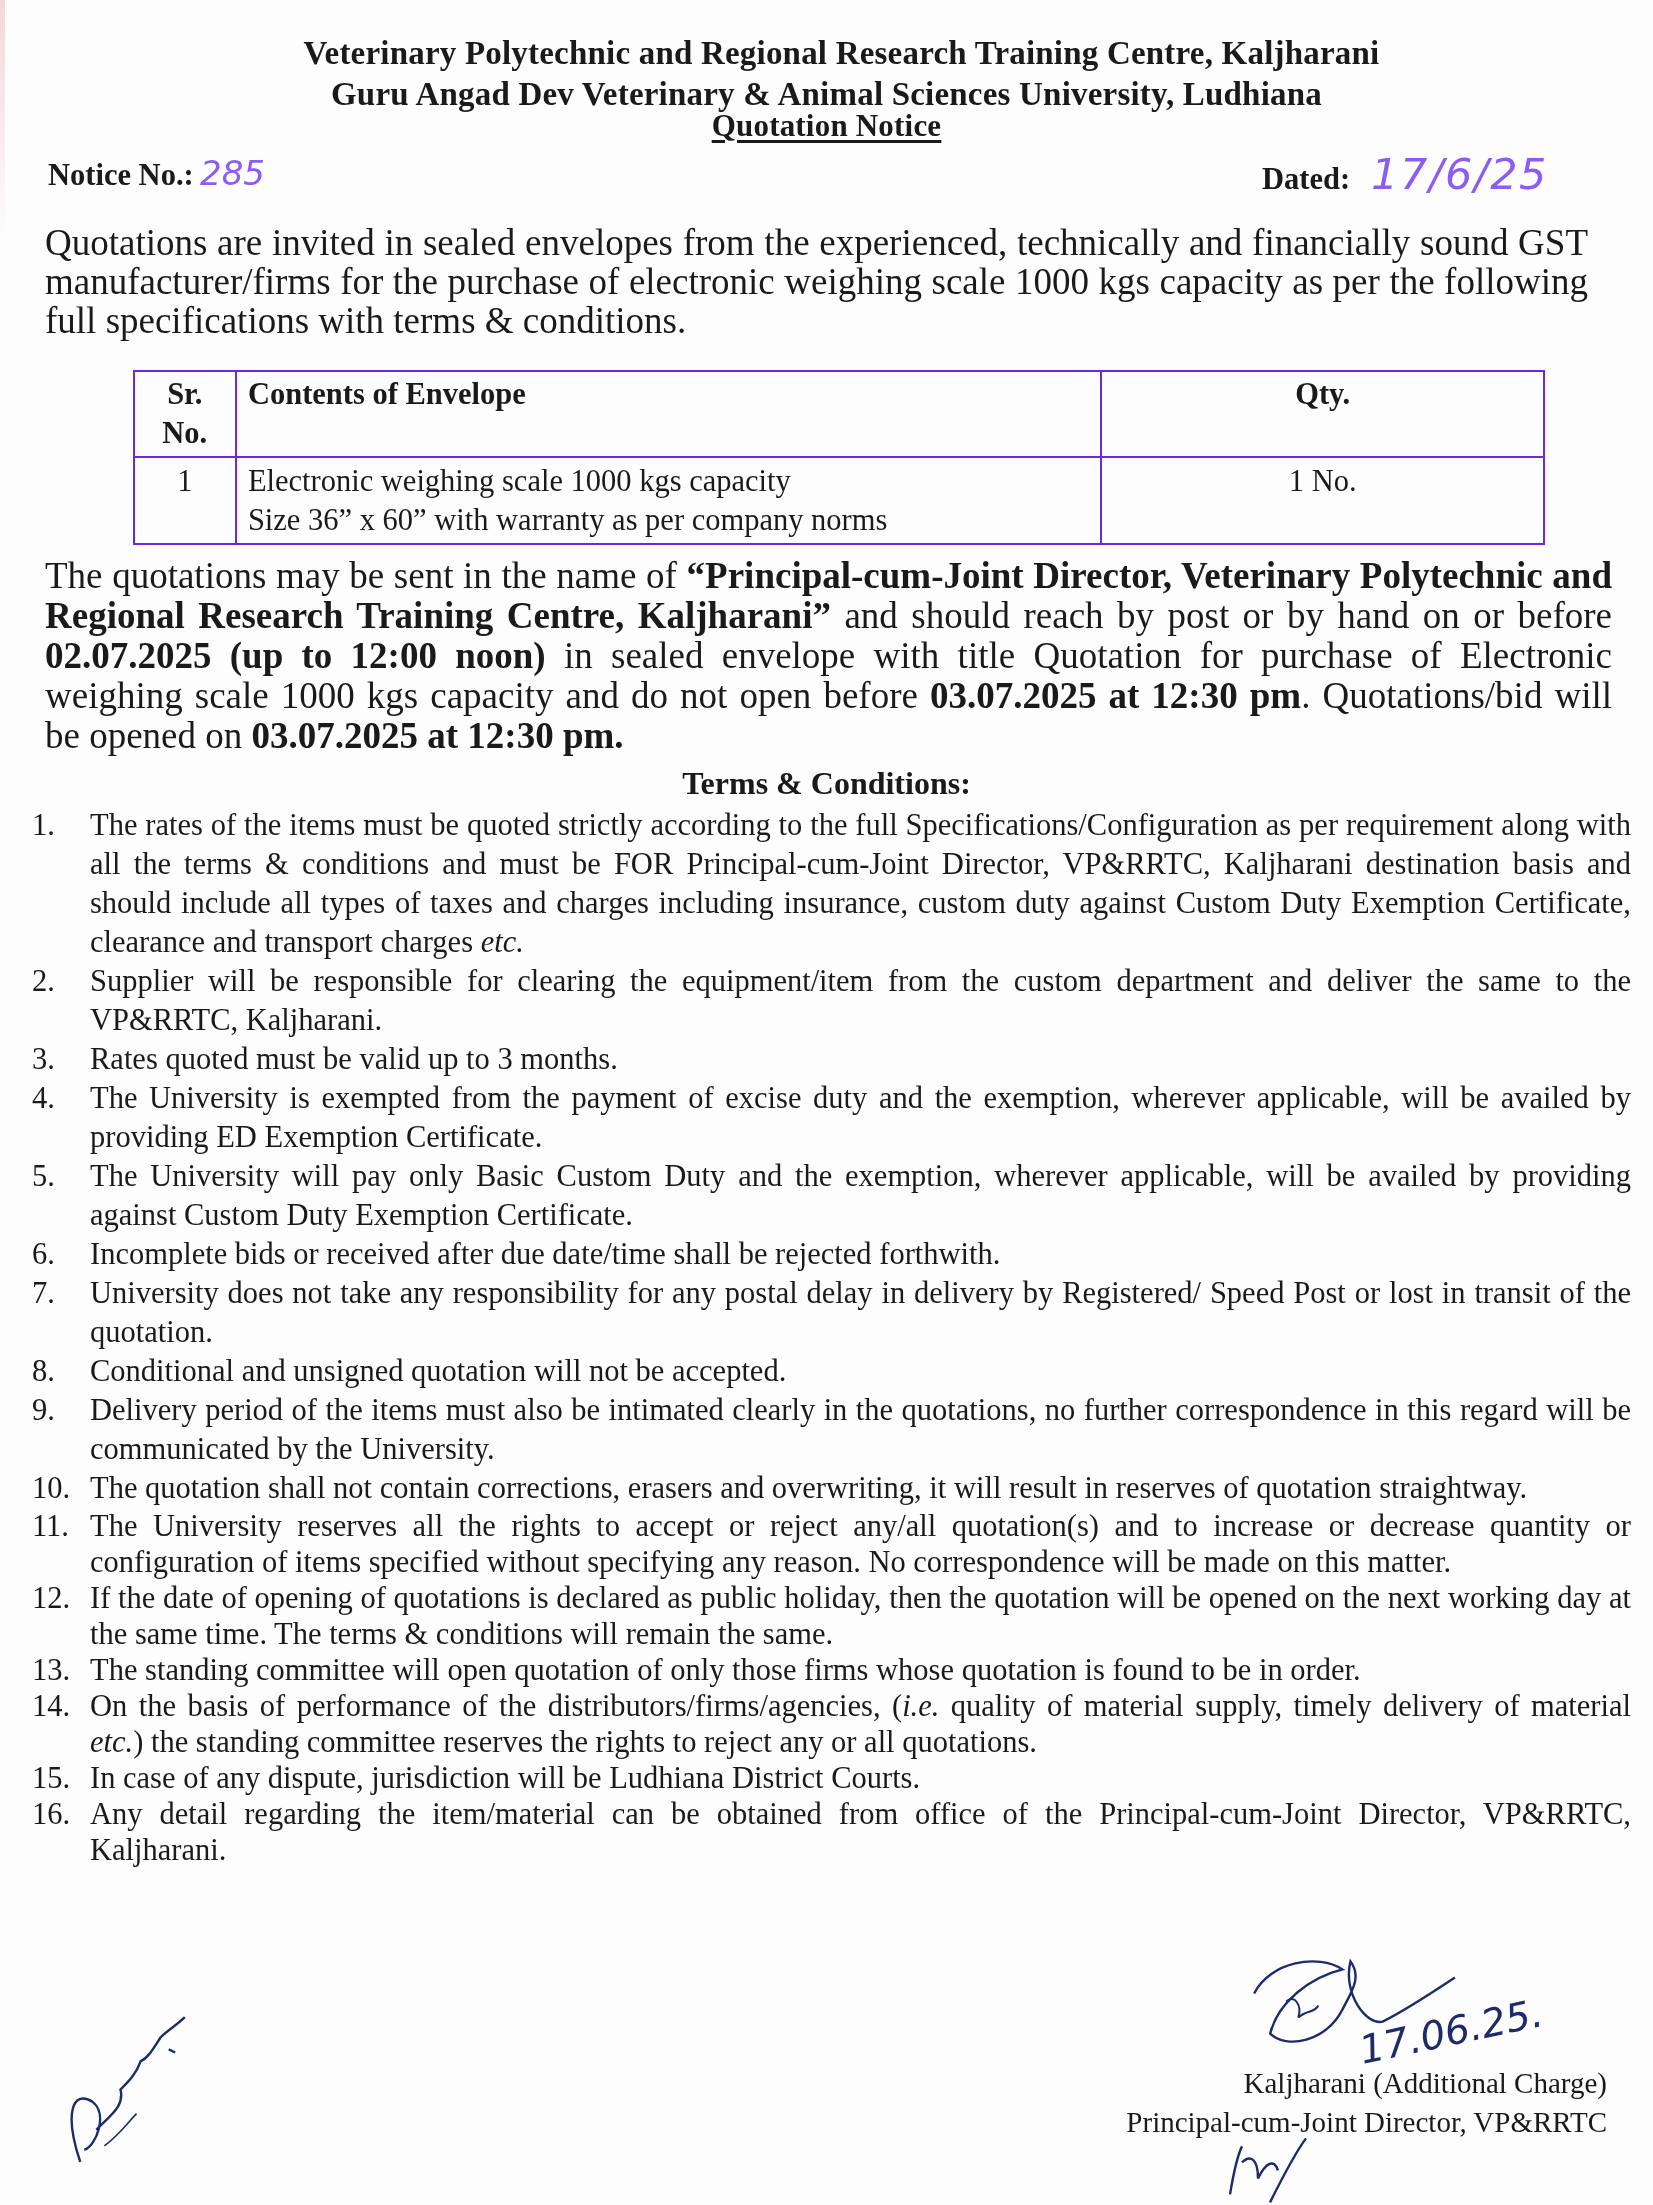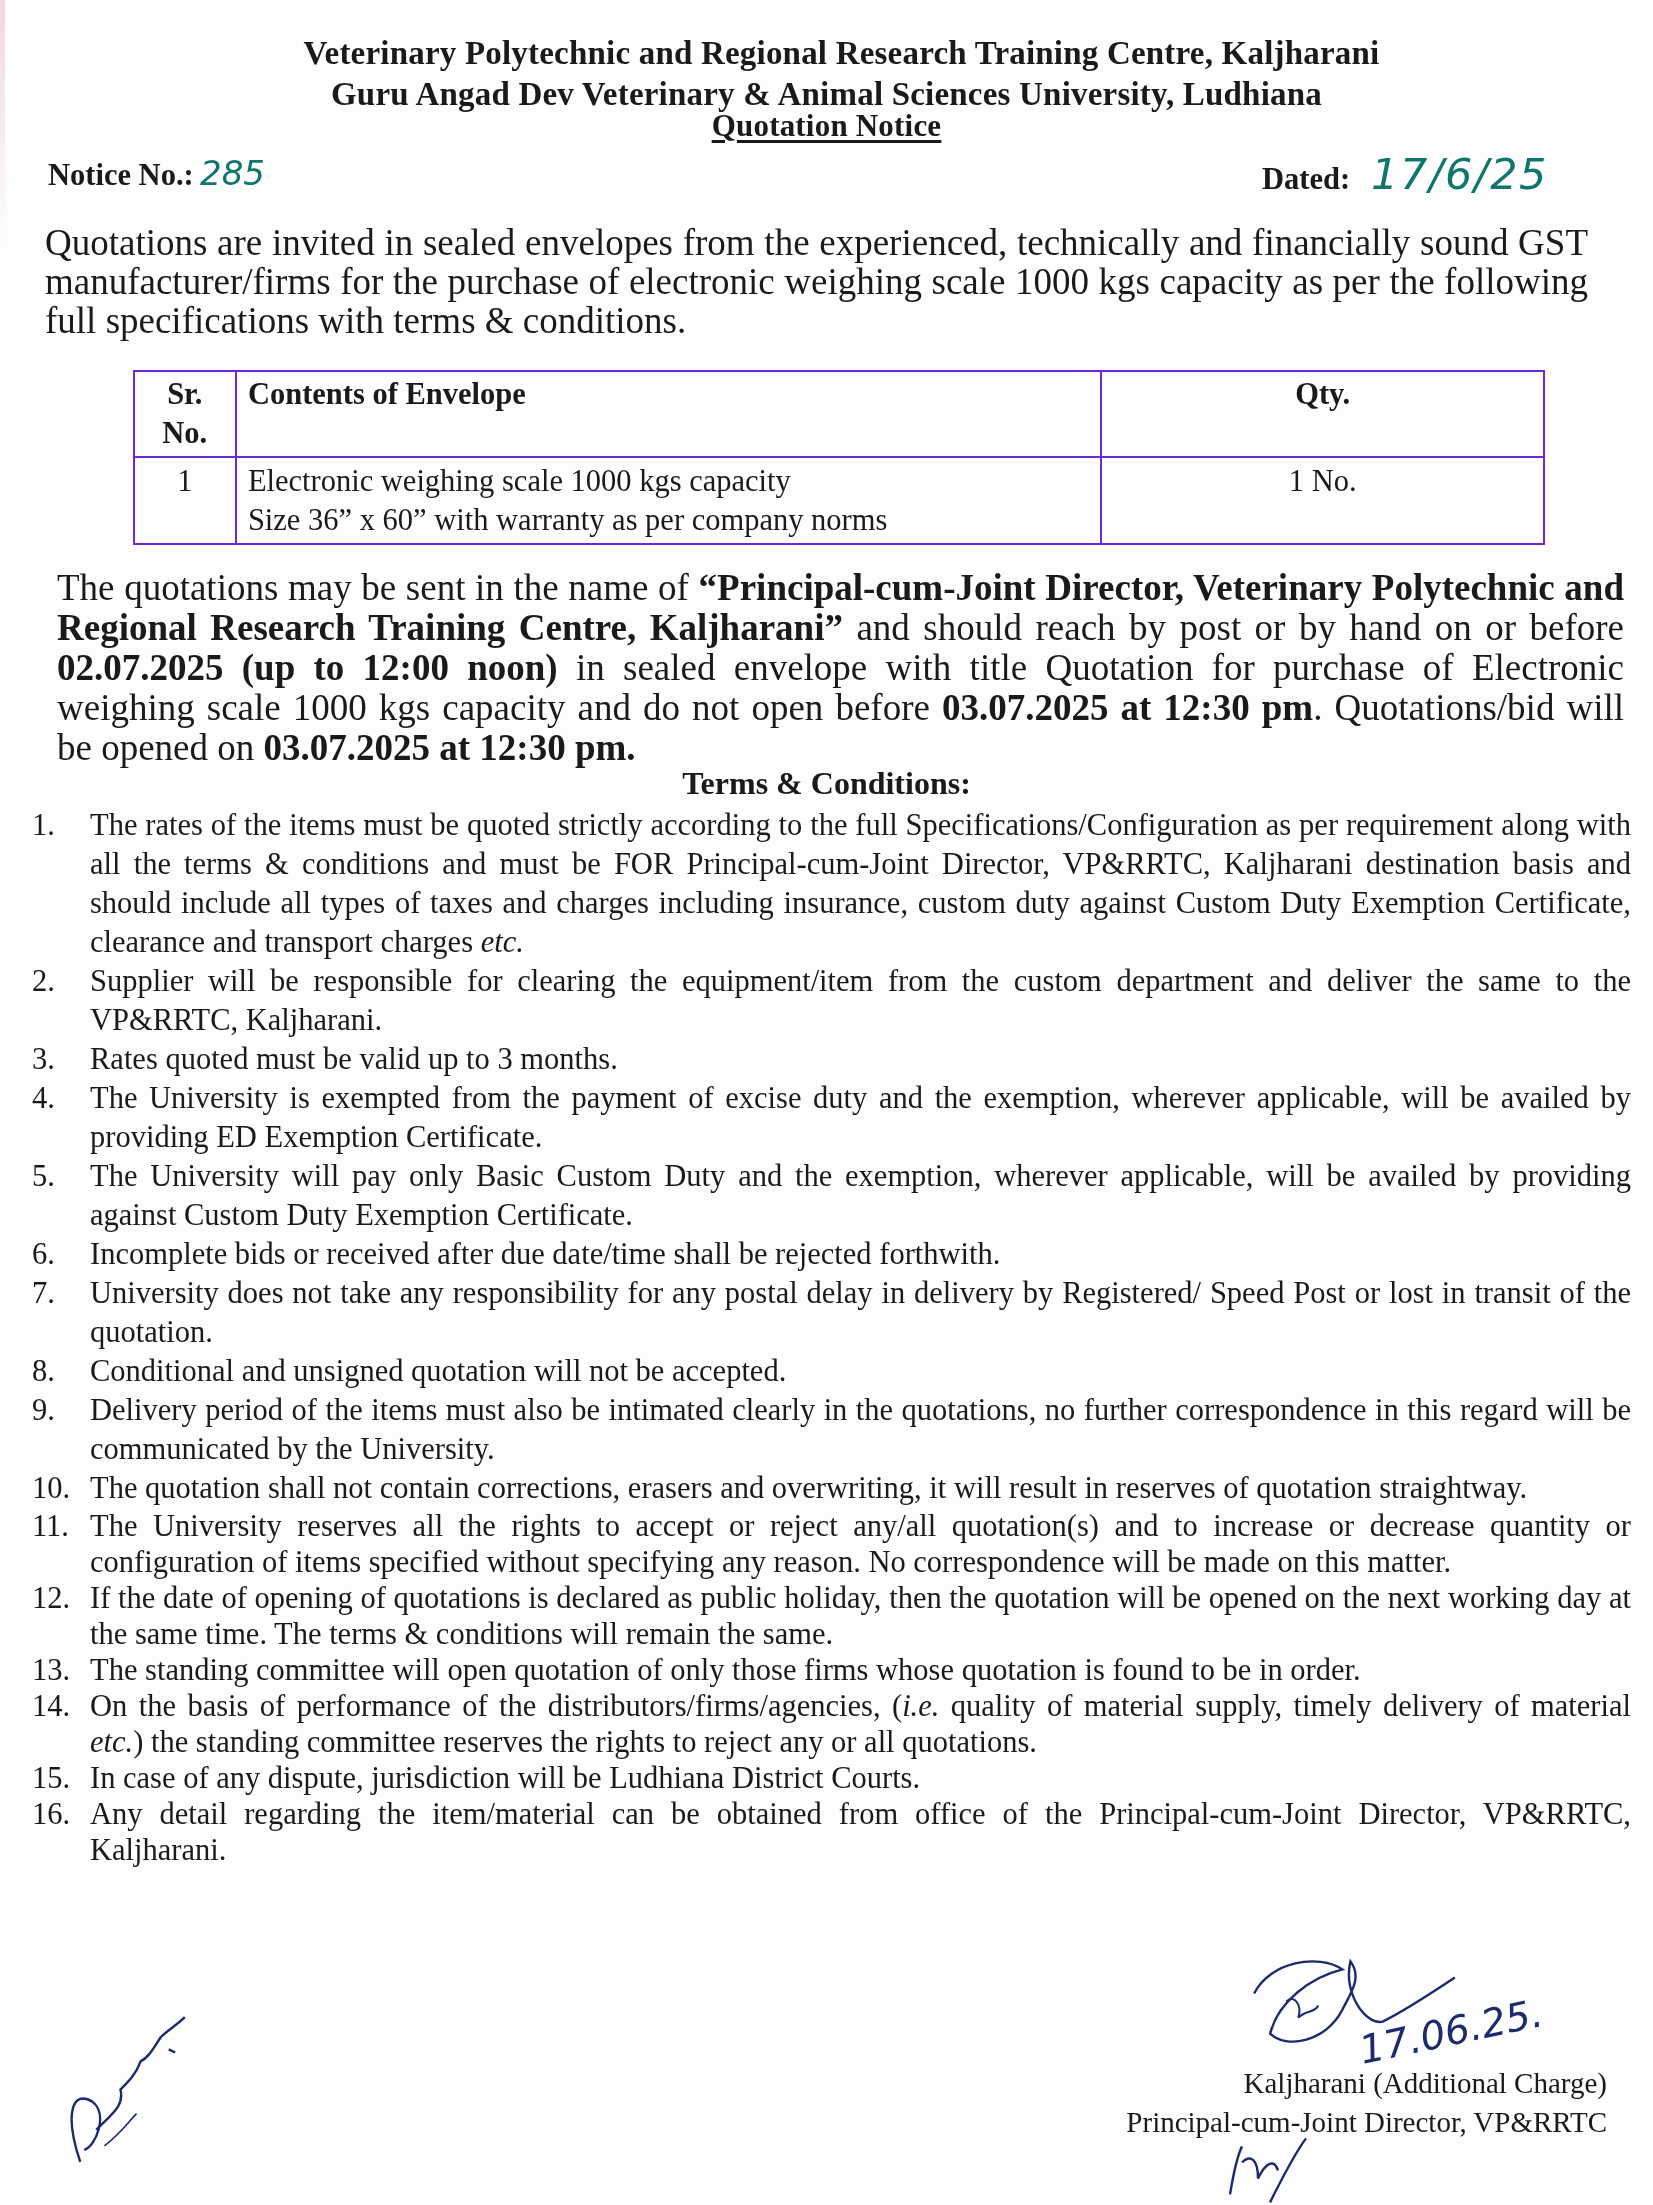--- a/index.html
+++ b/index.html
@@ -7,21 +7,21 @@
          font-family: "Liberation Serif", "DejaVu Serif", serif; color: #1a1a1a; }
   .page { position: absolute; left: 0; top: 0; width: 1653px; height: 2205px; background: #fdfdfd; }
   .edge { position: absolute; left: 0; top: 0; width: 4.8px; height: 241px;
           background: linear-gradient(#f3d7dc, rgba(255,255,255,0)); }
   .hdr { position: absolute; left: 0; width: 1653px; text-align: center; font-weight: bold; letter-spacing: 0.2px; }
   .hdr1 { top: 35px; font-size: 33px; padding-left: 15px; }
   .hdr2 { top: 76px; font-size: 33px; }
   .hdr3 { top: 108px; font-size: 31px; text-decoration: underline; text-underline-offset: 4px; }
   .notice-no { position: absolute; left: 48px; top: 153px; font-size: 30.5px; font-weight: bold; }
   .dated { position: absolute; left: 1262px; top: 149px; font-size: 30.5px; font-weight: bold; }
-  .hand { font-family: "DejaVu Sans", sans-serif; font-weight: normal; color: #0f766e; font-style: italic; }
+  .hand { font-family: "DejaVu Sans", sans-serif; font-weight: normal; color: #8b5cf6; font-style: italic; }
   .notice-no .hand { font-size: 34px; margin-left: 6.4px; }
   .dated .hand { font-size: 43px; margin-left: 21px; letter-spacing: 1.6px; }
 
   .para { position: absolute; left: 45px; width: 1543px; font-size: 37px; line-height: 39px; text-align: justify; }
   .intro { top: 223px; }
   .body2 { top: 556px; width: 1567px; line-height: 40px; }
   .b { font-weight: bold; }
 
   table.items { position: absolute; left: 133px; top: 370px; width: 1412px; border-collapse: collapse; font-size: 30.5px; }
   table.items td, table.items th { border: 2px solid #6d28d9; vertical-align: top; padding: 3.2px 11.3px; line-height: 39px; }
@@ -69,21 +69,21 @@
       <td class="c-sr">1</td>
       <td>
         <div>Electronic weighing scale 1000 kgs capacity</div>
         <div>Size 36” x 60” with warranty as per company norms</div>
       </td>
       <td class="c-qty">1 No.</td>
     </tr>
   </tbody>
     </table>
 
-  <p class="para body2" style="margin:12px;">
+  <p class="para body2" style="margin:0;">
     <span>The quotations may be sent in the name of </span><span class="b">“Principal-cum-Joint Director, Veterinary Polytechnic and Regional Research Training Centre, Kaljharani”</span><span> and should reach by post or by hand on or before </span><span class="b">02.07.2025 (up to 12:00 noon)</span><span> in sealed envelope with title Quotation for purchase of Electronic weighing scale 1000 kgs capacity and do not open before </span><span class="b">03.07.2025 at 12:30 pm</span><span>. Quotations/bid will be opened on </span><span class="b">03.07.2025 at 12:30 pm.</span>
   </p>
 
   <div class="tc-title">Terms &amp; Conditions:</div>
 
   <ol class="terms">
     <li><span class="num">1.</span><span>The rates of the items must be quoted strictly according to the full Specifications/Configuration as per requirement along with all the terms &amp; conditions and must be FOR Principal-cum-Joint Director, VP&amp;RRTC, Kaljharani destination basis and should include all types of taxes and charges including insurance, custom duty against Custom Duty Exemption Certificate, clearance and transport charges </span><i>etc.</i></li>
     <li><span class="num">2.</span><span>Supplier will be responsible for clearing the equipment/item from the custom department and deliver the same to the VP&amp;RRTC, Kaljharani.</span></li>
     <li><span class="num">3.</span><span>Rates quoted must be valid up to 3 months.</span></li>
     <li><span class="num">4.</span><span>The University is exempted from the payment of excise duty and the exemption, wherever applicable, will be availed by providing ED Exemption Certificate.</span></li>

